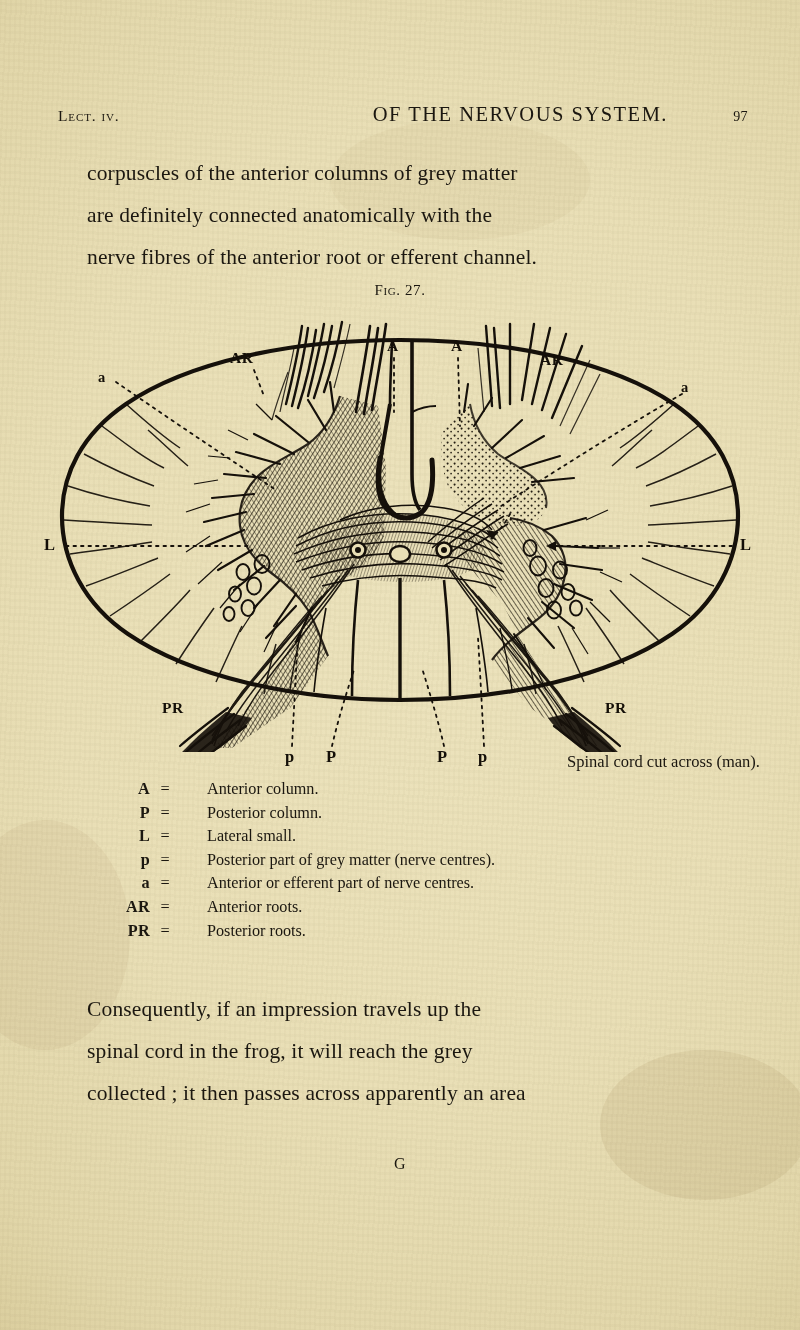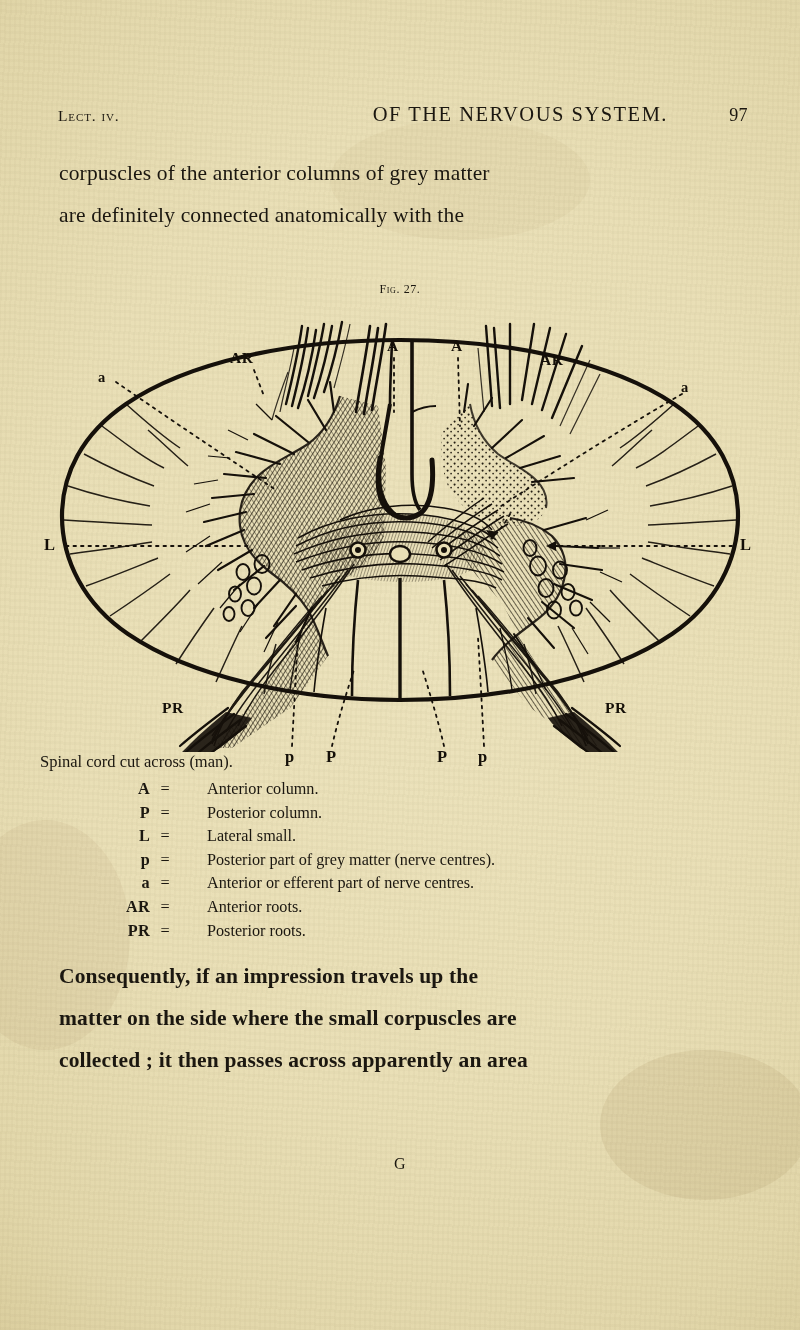--- a/index.html
+++ b/index.html
@@ -66,66 +66,66 @@
     white-space: nowrap;
   }
   .runhead .title {
     flex: 1;
     text-align: right;
     font-size: 20.5px;
     letter-spacing: 1.5px;
     padding-left: 12px;
   }
   .runhead .folio {
-    font-size: 18px;
+    font-size: 14px;
     width: 36px;
     text-align: right;
   }
 
   
   .para {
     position: absolute;
     left: 59px;
     width: 690px;
     font-size: 21.5px;
     line-height: 42px;
     text-align: justify;
     text-align-last: left;
     letter-spacing: .15px;
   }
-  .para .ln { display: block; white-space: nowrap; }
+  .para .ln { display: block; white-space: nowrap; margin-left: 28px; }
   #para-top { top: 152px; }
-  #para-bottom { top: 955px; font-weight: bold; }
+  #para-bottom { top: 988px; }
 
   
   .figure {
     position: absolute;
     left: 40px; top: 282px;
     width: 720px; height: 470px;
   }
   .fig-num {
     position: absolute;
     left: 0; top: 0; width: 720px;
     text-align: center;
-    font-size: 12px;
+    font-size: 15px;
     font-variant: small-caps;
     letter-spacing: .6px;
   }
   .fig-canvas {
     position: absolute;
     left: 0; top: 26px;
     width: 720px; height: 444px;
   }
   .fig-canvas svg { display: block; width: 720px; height: 444px; }
 
   .fig-caption {
     position: absolute;
     left: 0; top: 470px;
     width: 720px;
-    text-align: left;
+    text-align: right;
     font-size: 16.5px;
   }
 
   
   .key {
     position: absolute;
     left: 116px; top: 778px;
     font-size: 16.2px;
     line-height: 23.6px;
   }
@@ -175,20 +175,21 @@
 
   <div class="runhead">
     <span class="lect">Lect. iv.</span>
     <span class="title">OF THE NERVOUS SYSTEM.</span>
     <span class="folio">97</span>
   </div>
 
   <div class="para" id="para-top">
     <span class="ln">corpuscles of the anterior columns of grey matter</span>
     <span class="ln">are definitely connected  anatomically with the</span>
+    <span class="ln">nerve fibres of the anterior root or efferent channel.</span>
   </div>
 
   <div class="figure">
 
     <div class="fig-num">Fig. 27.</div>
 
     <div class="fig-canvas">
       <svg viewBox="0 0 720 444" xmlns="http://www.w3.org/2000/svg" shape-rendering="geometricPrecision">
         <defs>
 
@@ -598,19 +599,19 @@
     </div>
     <div class="key-row">
       <span class="key-sym">PR</span>
       <span class="key-eq">=</span>
       <span class="key-def">Posterior roots.</span>
     </div>
   </div>
 
   <div class="para" id="para-bottom">
     <span class="ln">Consequently, if an impression travels up the</span>
-    <span class="ln">matter on the side where the small corpuscles are</span>
+    <span class="ln">spinal cord in the frog, it will reach the grey</span>
     <span class="ln">collected ; it then passes across apparently an area</span>
   </div>
 
   <div class="signature">G</div>
 
 </div>
 
 </body></html>

